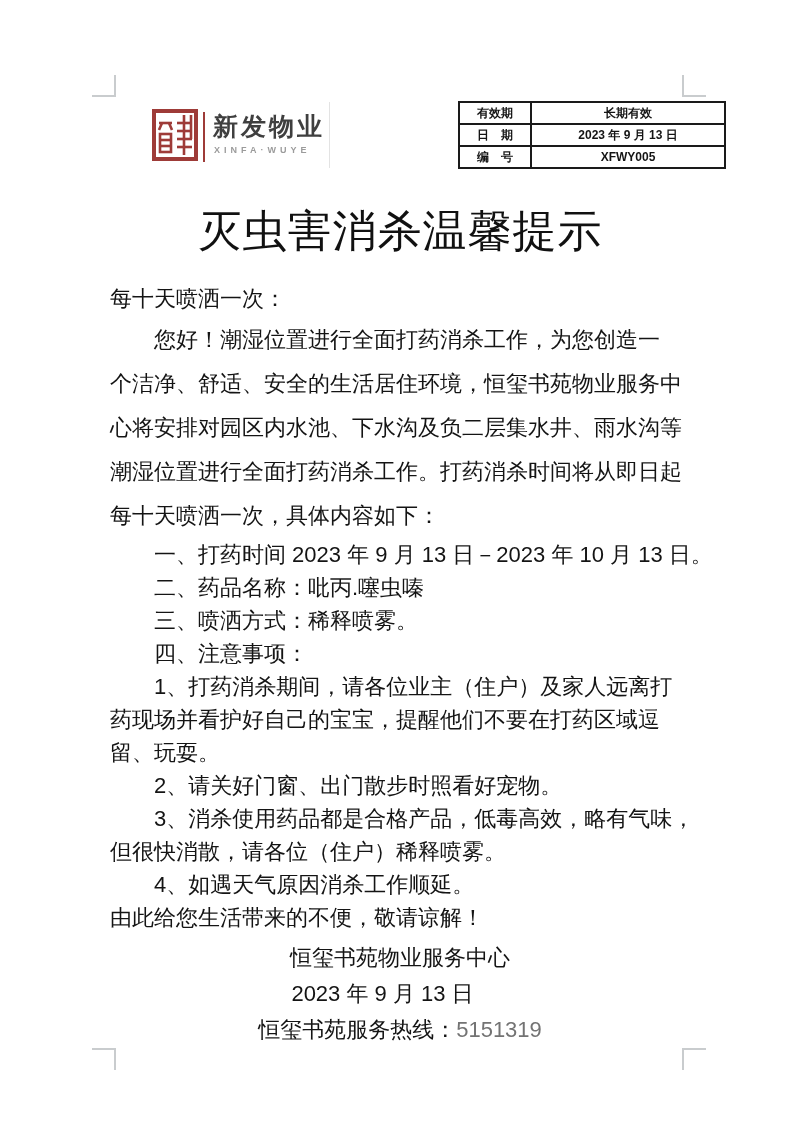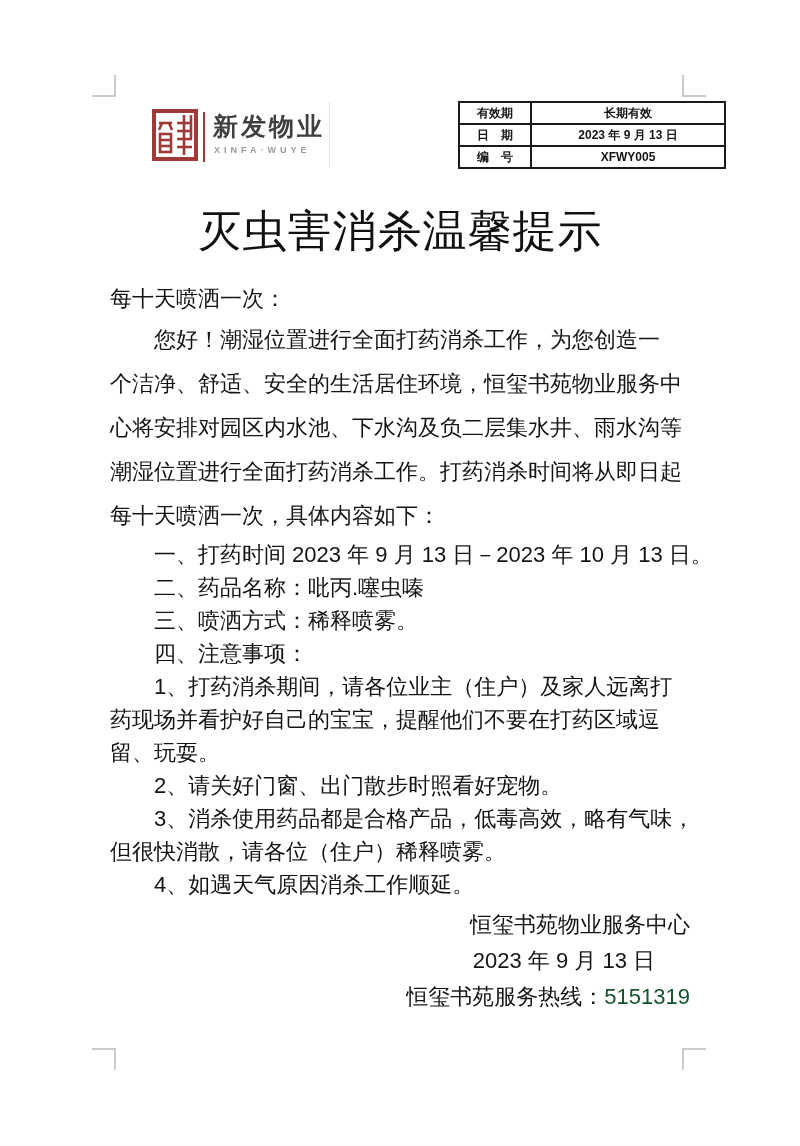--- a/index.html
+++ b/index.html
@@ -49,24 +49,24 @@
     font-family:"Liberation Serif","DejaVu Serif",serif;
     font-size:44px;font-weight:500;color:#111111;letter-spacing:1px;white-space:nowrap;
   }
   
   .body-block{position:absolute;left:110px;top:280px;width:580px;font-size:22px;}
   .salu{line-height:38px;white-space:nowrap;}
   .ln{white-space:nowrap;}
   .p1{line-height:44px;}
   .p2{line-height:33px;}
   .i2{text-indent:44px;}
-  .closing{margin-top:6px;text-align:right;}
+  .closing{margin-top:6px;text-align:center;}
   .closing div{line-height:36px;white-space:nowrap;}
   .closing .c-date{padding-right:35px;}
-  .hotline-number{color:#14532d;}
+  .hotline-number{color:#737373;}
 </style>
 </head>
 <body>
 
 <div class="page">
 
   <div class="mark tl"></div>
   <div class="mark tr"></div>
   <div class="mark bl"></div>
   <div class="mark br"></div>
@@ -127,20 +127,21 @@
     <div class="ln p2 i2">二、药品名称：吡丙.噻虫嗪</div>
     <div class="ln p2 i2">三、喷洒方式：稀释喷雾。</div>
     <div class="ln p2 i2">四、注意事项：</div>
     <div class="ln p2 i2">1、打药消杀期间，请各位业主（住户）及家人远离打</div>
     <div class="ln p2">药现场并看护好自己的宝宝，提醒他们不要在打药区域逗</div>
     <div class="ln p2">留、玩耍。</div>
     <div class="ln p2 i2">2、请关好门窗、出门散步时照看好宠物。</div>
     <div class="ln p2 i2">3、消杀使用药品都是合格产品，低毒高效，略有气味，</div>
     <div class="ln p2">但很快消散，请各位（住户）稀释喷雾。</div>
     <div class="ln p2 i2">4、如遇天气原因消杀工作顺延。</div>
+    <div class="ln p2">由此给您生活带来的不便，敬请谅解！</div>
 
     <div class="closing">
       <div>恒玺书苑物业服务中心</div>
       <div class="c-date">2023 年 9 月 13 日</div>
       <div><span>恒玺书苑服务热线：</span><span class="hotline-number">5151319</span></div>
     </div>
   </div>
 
 </div>
 

